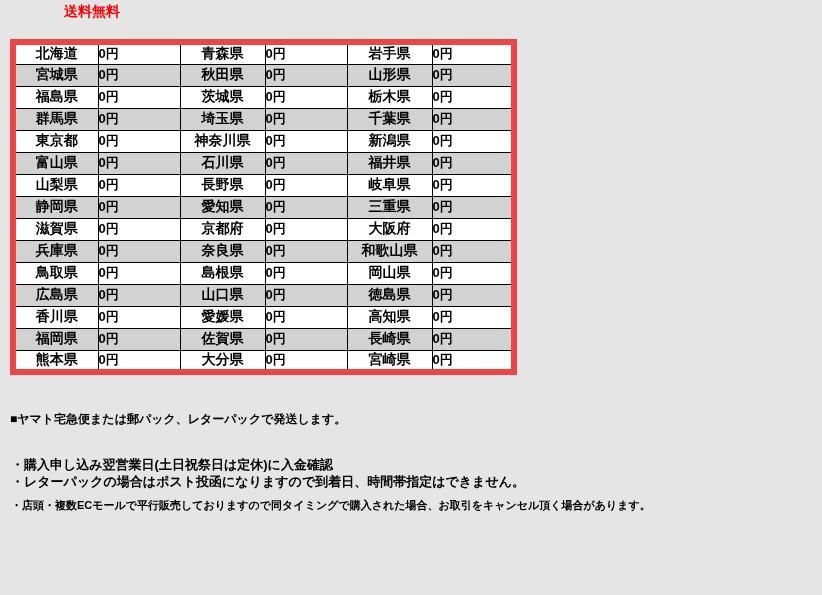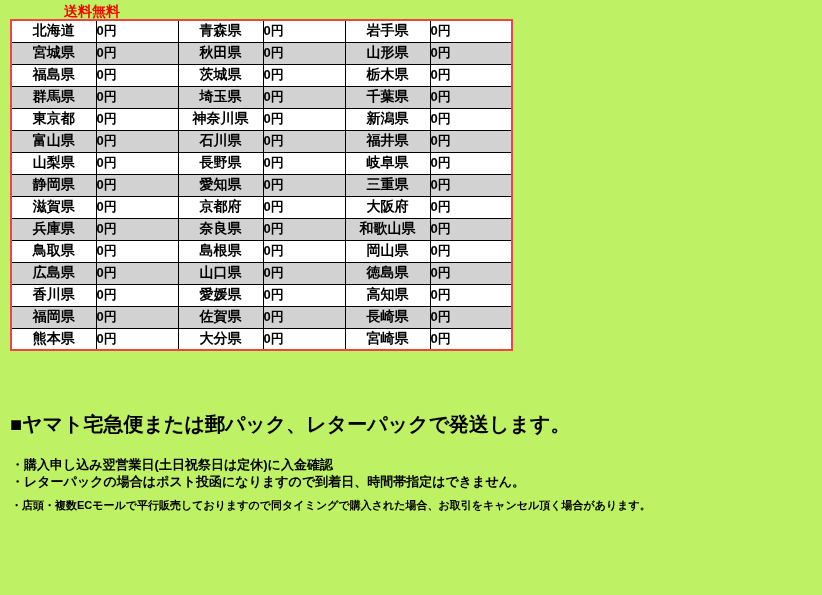--- a/index.html
+++ b/index.html
@@ -4,34 +4,34 @@
 <style>
   * { margin: 0; padding: 0; box-sizing: border-box; }
   html, body { background: #ffffff; }
   body {
     font-family: "Liberation Sans", "DejaVu Sans", sans-serif;
     width: 822px; height: 595px; overflow: hidden;
   }
   .page {
     position: relative;
     width: 822px; height: 595px;
-    background: #bef264;
+    background: #e5e5e5;
   }
   .free-shipping {
     position: absolute;
     left: 64px; top: 3px;
     color: #ff0000;
     font-size: 14px;
     font-weight: bold;
   }
   table.fee-table {
     position: absolute;
-    left: 10px; top: 19px;
+    left: 10px; top: 39px;
     border-collapse: collapse;
-    border: 2px solid #ef4444;
+    border: 6px solid #ef4444;
     table-layout: fixed;
   }
   table.fee-table td {
     border: 1px solid #000000;
     height: 22px;
     font-weight: bold;
     color: #000000;
     overflow: hidden;
     white-space: nowrap;
   }
@@ -44,21 +44,21 @@
     width: 82px;
     text-align: left;
     padding-left: 0;
     font-size: 13px;
   }
   table.fee-table tr.white { background: #ffffff; }
   table.fee-table tr.gray  { background: #d2d2d2; }
   .method-heading {
     position: absolute;
     left: 10px; top: 411px;
-    font-size: 20px;
+    font-size: 12px;
     font-weight: bold;
     color: #000000;
     white-space: nowrap;
   }
   .notes {
     position: absolute;
     left: 11px; top: 457px;
     list-style: none;
   }
   .note-line {

